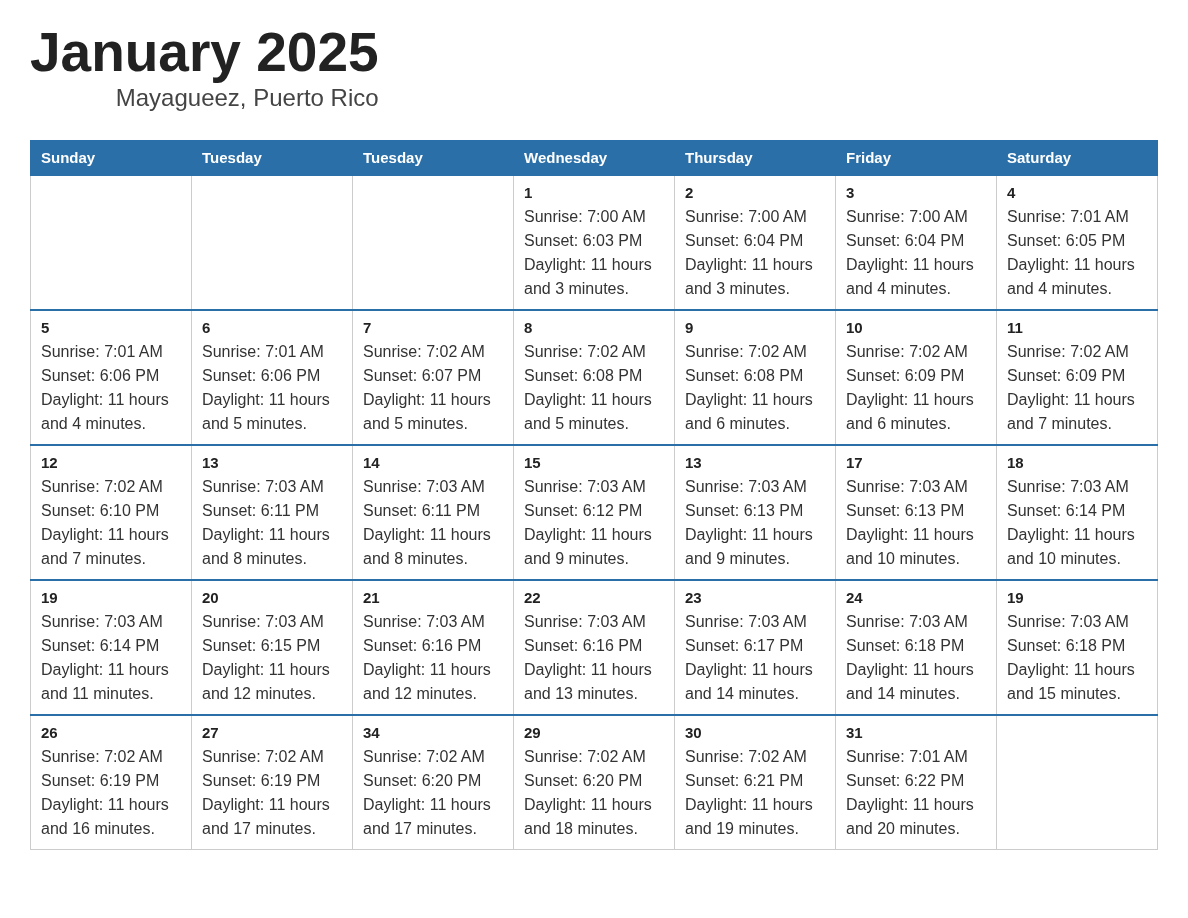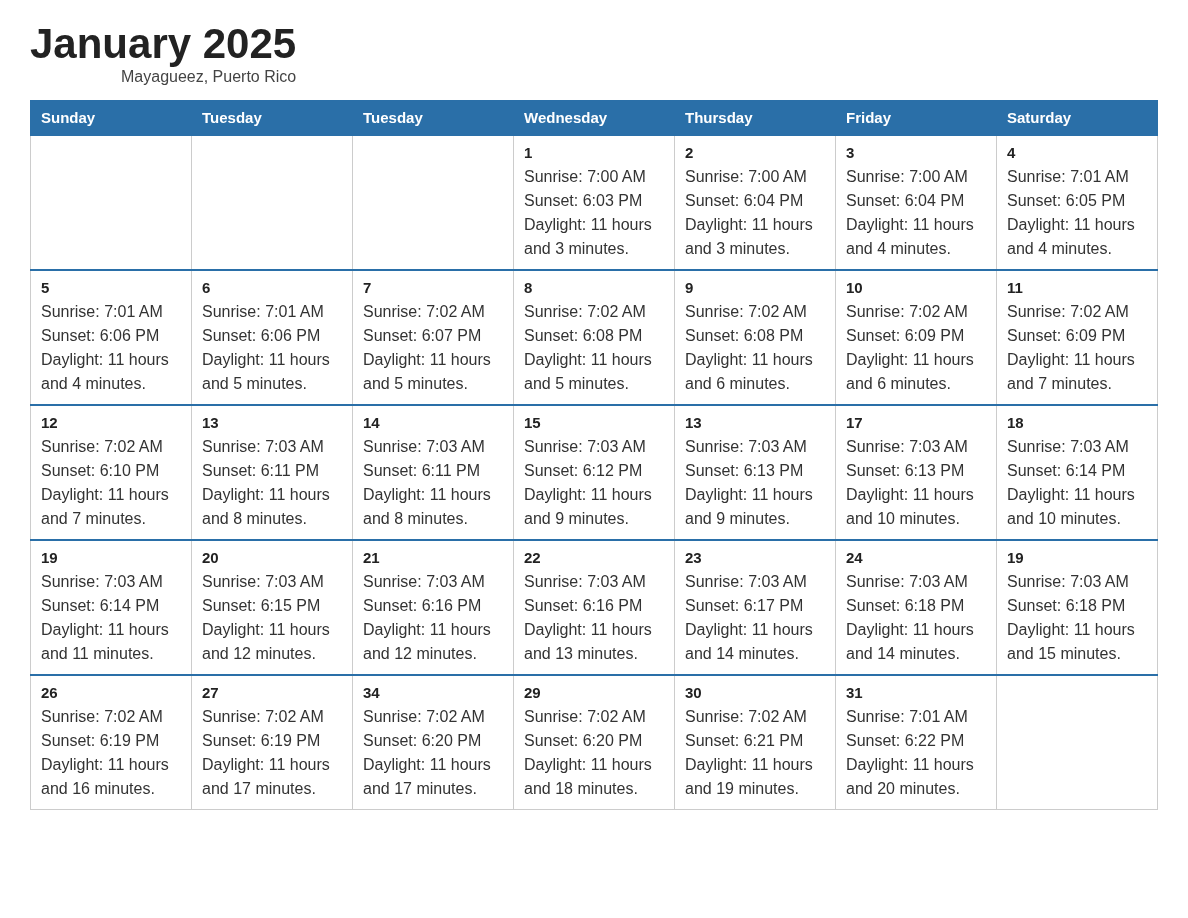--- a/index.html
+++ b/index.html
@@ -23,34 +23,34 @@
     }
     .logo-text-blue {
       font-size: 22px;
       font-weight: bold;
       color: #1a6fa8;
     }
     .title-block {
       text-align: right;
     }
     .title-block h1 {
-      font-size: 42px;
+      font-size: 55px;
       font-weight: bold;
       color: #222;
     }
     .title-block h2 {
-      font-size: 16px;
+      font-size: 24px;
       font-weight: normal;
       color: #444;
       text-align: right;
     }
     .calendar {
       width: 100%;
       border-collapse: collapse;
-      margin-top: 14px;
+      margin-top: 28px;
     }
     .calendar thead tr th {
       background-color: #2a6fa8;
       color: #fff;
       font-size: 15px;
       font-weight: bold;
       padding: 8px 10px;
       text-align: left;
       border: 1px solid #2a6fa8;
     }

